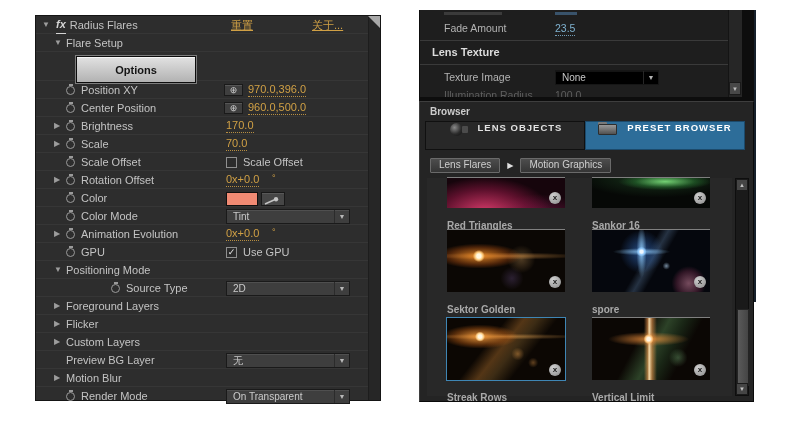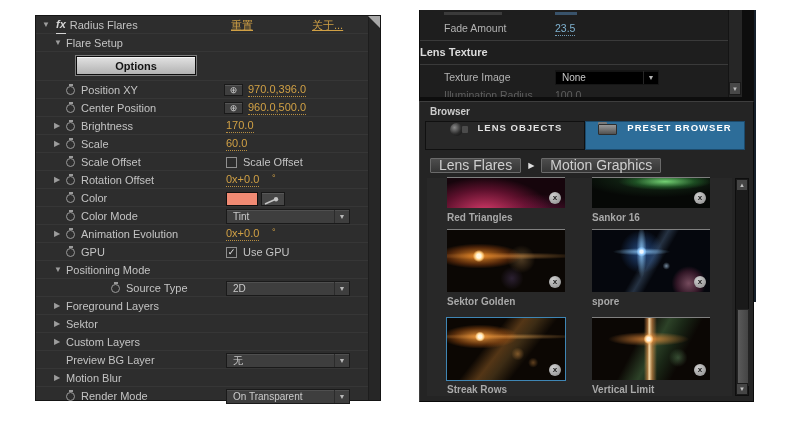--- a/index.html
+++ b/index.html
@@ -41,21 +41,21 @@
     background:#2b2b2b;font-size:9px;line-height:9px;color:#e8e8e8;text-align:center;}
   .cblbl{position:absolute;left:207px;top:0;color:#c3c3c3;}
   .swatch{position:absolute;left:190px;top:3px;width:30px;height:12px;border:1px solid #101010;}
   .eyed{position:absolute;left:225px;top:3px;width:22px;height:12px;background:#464646;
     border:1px solid #191919;box-shadow:inset 0 1px 0 rgba(255,255,255,.1);}
   .fxb{font-style:italic;font-weight:bold;color:#d4d4d4;margin:0 4px 0 2px;
     border-bottom:1px solid #d4d4d4;font-size:11px;}
   .hlink{position:absolute;top:0;color:#d0a045;text-decoration:underline;}
   .hlink.reset{left:195px;}
   .hlink.about{left:276px;}
-  .opt-btn{position:absolute;left:40px;top:4px;width:120px;height:19px;
+  .opt-btn{position:absolute;left:40px;top:4px;width:120px;height:27px;
     background:linear-gradient(#e2e2e2,#b2b2b2);border:1px solid #0d0d0d;
     box-shadow:0 0 0 1px #7d7d7d,inset 0 1px 0 #f6f6f6;
     color:#141414;font-weight:bold;font-size:11px;font-family:inherit;}
 
   
   .right-stack{position:absolute;left:419px;top:10px;width:337px;height:292px;
     background:#0d0d0d;border-right:2px solid #16202b;box-sizing:border-box;}
 
   
   .of-settings{position:absolute;left:1px;top:0;width:322px;height:87px;
@@ -63,21 +63,21 @@
   .srow{position:relative;height:18px;line-height:18px;font-size:10.5px;color:#b3b3b3;
     padding-left:24px;box-sizing:border-box;}
   .clip-row{height:9px;position:relative;}
   .smudge{position:absolute;height:3px;top:2px;background:#3b3b3b;}
   .smudge.a{left:24px;width:58px;}
   .smudge.b{left:135px;width:22px;background:#39536b;}
   .sval{position:absolute;left:135px;top:1px;color:#7fb2d0;
     border-bottom:1px dotted rgba(127,178,208,.85);line-height:16px;height:15px;}
   .sdivider{height:1px;background:#3a3a3a;margin:3px 0;}
   .ssection{height:17px;line-height:17px;font-size:11px;font-weight:bold;color:#dcdcdc;
-    padding-left:0;}
+    padding-left:12px;}
   .sdd{position:absolute;left:135px;top:2px;width:104px;height:15px;background:#000000;
     border:1px solid #161616;box-shadow:inset 0 1px 0 rgba(255,255,255,.08);
     font-size:10px;color:#c6c6c6;line-height:13px;padding-left:6px;box-sizing:border-box;}
   .sdd .arr{position:absolute;right:0;top:0;width:14px;height:100%;border-left:1px solid #262626;
     text-align:center;font-size:7px;color:#b5b5b5;line-height:13px;}
   .dim{color:#5f5f5f;}
   .sdimval{position:absolute;left:135px;top:0;color:#5f5f5f;}
   .s-scroll{position:absolute;right:0;top:0;width:13px;height:100%;background:#262626;
     border-left:1px solid #141414;}
   .s-scroll .btn{position:absolute;left:0;bottom:2px;width:12px;height:13px;background:#484848;
@@ -100,28 +100,28 @@
     border-radius:50%;background:radial-gradient(circle at 35% 35%,#8a8a8a,#2b2b2b 55%,#0c0c0c);}
   .icon-lens::after{content:"";position:absolute;right:0;top:4px;width:6px;height:7px;
     background:#4b4b4b;border-radius:1px;}
   .icon-folder{width:19px;height:14px;position:relative;flex:none;}
   .icon-folder::before{content:"";position:absolute;left:0;top:0;width:9px;height:4px;
     background:#7a7a7a;border-radius:1px 1px 0 0;}
   .icon-folder::after{content:"";position:absolute;left:0;top:2px;width:19px;height:11px;
     background:linear-gradient(#9a9a9a,#515151);border-radius:1px;border:1px solid #2e2e2e;
     box-sizing:border-box;}
   .b-crumbs{position:absolute;left:10px;top:56px;height:14px;display:flex;align-items:center;gap:7px;}
-  .crumb{height:13px;line-height:12px;padding:0 8px;font-size:14px;color:#cfcfcf;
+  .crumb{height:13px;line-height:12px;padding:0 8px;font-size:10px;color:#cfcfcf;
     background:linear-gradient(#4d4d4d,#353535);border:1px solid #6a6a6a;border-radius:1px;}
   .crumb-arr{font-size:8px;color:#e0e0e0;}
   .b-grid{position:absolute;left:7px;top:76px;right:21px;bottom:5px;background:#282828;}
   .cell{position:absolute;width:118px;}
   .thumb{position:relative;width:118px;box-shadow:0 -1px 0 rgba(200,200,200,.55);}
   .thumb.sel{box-shadow:0 0 0 1px #3f86b5;}
-  .t-label{margin-top:4px;font-size:10px;font-weight:bold;color:#a9a9a9;line-height:12px;}
+  .t-label{margin-top:12px;font-size:10px;font-weight:bold;color:#a9a9a9;line-height:12px;}
   .xbadge{position:absolute;right:4px;bottom:4px;width:12px;height:12px;border-radius:50%;
     background:radial-gradient(circle at 35% 30%,#cfcfcf,#8a8a8a);color:#1c1c1c;
     font-size:8px;font-weight:bold;line-height:12px;text-align:center;}
   .flare-red{height:30px;background:
     radial-gradient(ellipse 85px 45px at 32% 115%, rgba(226,62,112,.95), rgba(150,25,70,.55) 50%, transparent 78%),
     radial-gradient(ellipse 75px 40px at 78% 150%, rgba(190,40,120,.55), transparent 72%),
     #16050c;}
   .flare-green{height:30px;background:
     radial-gradient(ellipse 60px 11px at 62% 12%, rgba(125,225,125,.9), rgba(45,130,55,.45) 50%, transparent 78%),
     radial-gradient(ellipse 110px 28px at 55% 0%, rgba(60,140,70,.35), transparent 70%),
@@ -212,21 +212,21 @@
       <span class="exp">▶</span>
       <span class="sw"></span>
       <span>Brightness</span>
       <span class="val" style="left:190px;">170.0</span>
     </div>
 
     <div class="row indent1">
       <span class="exp">▶</span>
       <span class="sw"></span>
       <span>Scale</span>
-      <span class="val" style="left:190px;">60.0</span>
+      <span class="val" style="left:190px;">70.0</span>
     </div>
 
     <div class="row indent1">
       <span class="exp"></span>
       <span class="sw"></span>
       <span>Scale Offset</span>
       <span class="cb"></span>
       <span class="cblbl">Scale Offset</span>
     </div>
 
@@ -291,21 +291,21 @@
       </span>
     </div>
 
     <div class="row indent1">
       <span class="exp">▶</span>
       <span>Foreground Layers</span>
     </div>
 
     <div class="row indent1">
       <span class="exp">▶</span>
-      <span>Sektor</span>
+      <span>Flicker</span>
     </div>
 
     <div class="row indent1">
       <span class="exp">▶</span>
       <span>Custom Layers</span>
     </div>
 
     <div class="row indent1">
       <span class="exp"></span>
       <span>Preview BG Layer</span>

